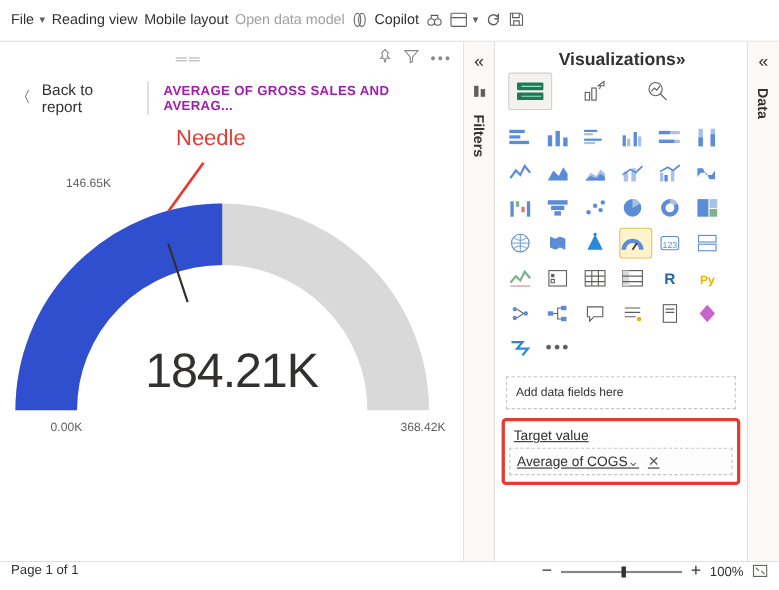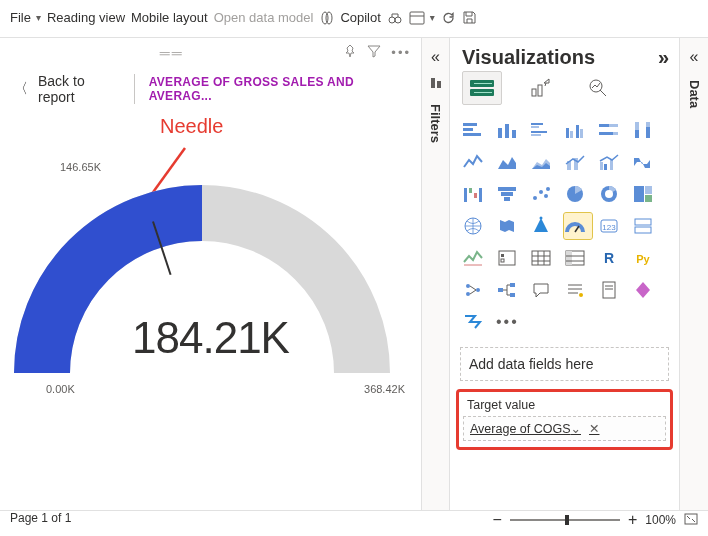--- a/index.html
+++ b/index.html
@@ -130,23 +130,23 @@
 
   
   .viz-pane {
     width:230px;
     border-right:1px solid var(--border);
     display:flex;
     flex-direction:column;
     background:#fff;
   }
   .pane-head {
-    display:flex; align-items:center; justify-content:space-between;
+    display:flex; align-items:center; justify-content:center;
     padding:8px 10px 2px 12px;
-    font-size:20px; font-weight:600;
+    font-size:16px; font-weight:600;
   }
   .pane-sub { font-size:12px; padding:2px 12px 6px 12px; color:#323130;}
   .mode-tabs { display:flex; gap:18px; padding:0 12px 6px 12px; }
   .mode-tab { width:40px; height:34px; display:flex; align-items:center; justify-content:center; cursor:pointer; border-radius:2px;}
   .mode-tab.active { background:#f3f2f1; border:1px solid #d2d0ce;}
   .viz-grid {
     display:grid;
     grid-template-columns: repeat(6, 28px);
     gap:6px 6px;
     padding: 6px 12px;
@@ -159,31 +159,31 @@
     border-radius:2px;
   }
   .vicon svg { width:22px; height:20px; }
   .vicon.sel { background:#fff3cd; outline:1px solid #e1c44a;}
   .ellipsis { font-size:16px; letter-spacing:2px; color:#605e5c;}
 
   .field-well {
     margin: 6px 10px 0 10px;
     border:1px dashed #c8c6c4;
     padding:8px 8px;
-    font-size:14px;
+    font-size:11px;
     color:#323130;
     cursor:pointer;
   }
   .target-section {
     margin: 8px 6px 0 6px;
     border: 3px solid var(--red);
     border-radius:4px;
     padding: 4px 4px 6px 4px;
   }
-  .tv-label { font-size:12.5px; padding:2px 4px 4px 4px;}
+  .tv-label { font-size:12.5px; padding:2px 4px 4px 4px;text-decoration:underline;}
   .tv-pill {
     border:1px dashed #c8c6c4;
     background:#fdfdfd;
     display:flex; align-items:center; 
     padding:4px 6px;
     font-size:12.5px;
     cursor:pointer;
     text-decoration:underline;
   }
   .tv-pill .ctrls { display:flex; gap:8px; color:#605e5c;}

